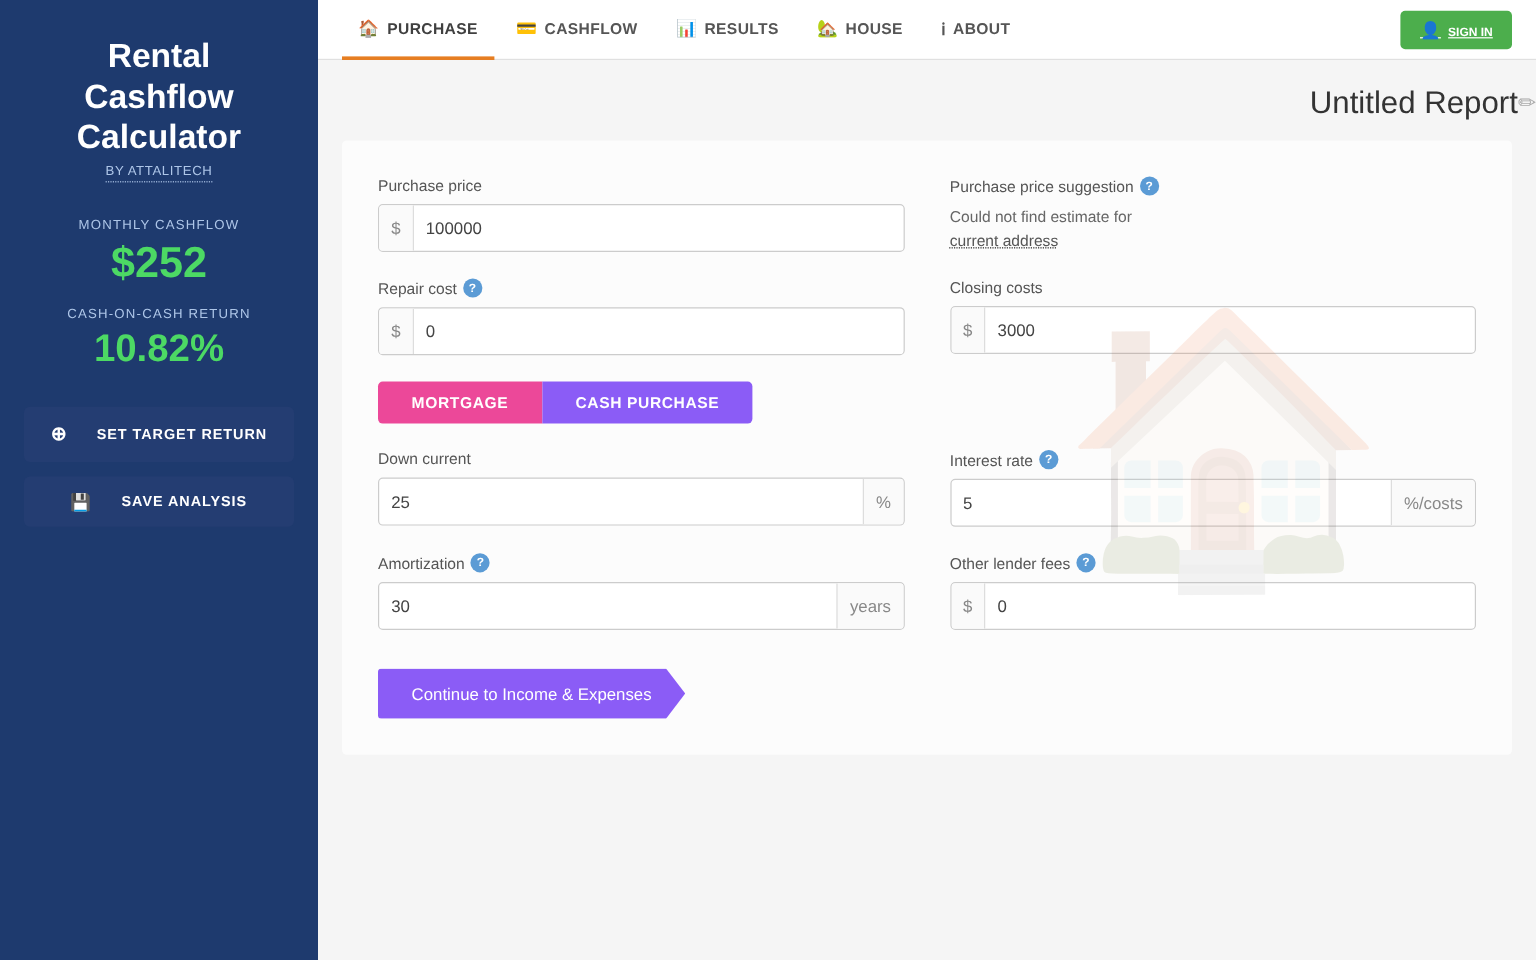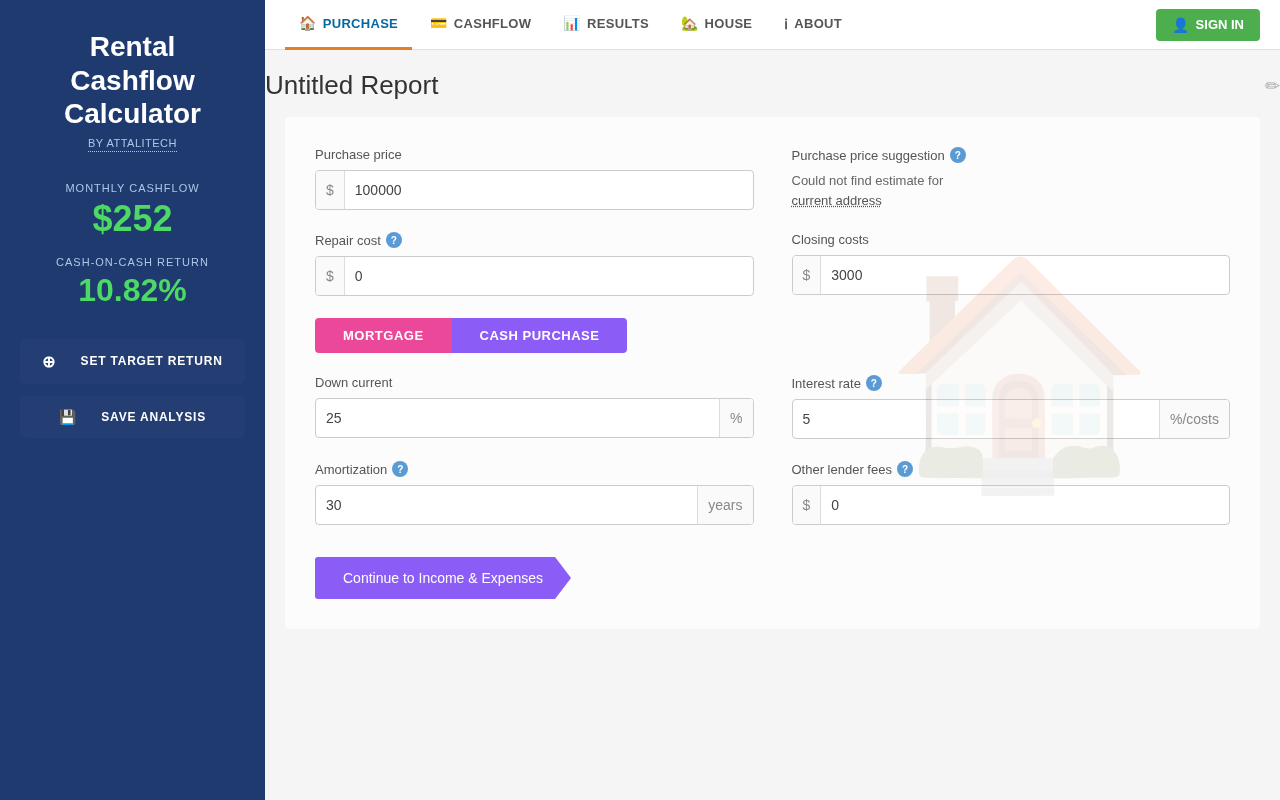--- a/index.html
+++ b/index.html
@@ -95,46 +95,46 @@
       height: 50px;
       font-size: 13px;
       font-weight: 600;
       color: #555;
       cursor: pointer;
       border-bottom: 3px solid transparent;
       text-transform: uppercase;
       letter-spacing: 0.3px;
     }
     .nav-item.active {
-      color: #0369a1;
+      color: #404040;
       border-bottom: 3px solid #e67e22;
     }
     .nav-spacer { flex: 1; }
     .sign-in-btn {
       background: #4cae4c;
       color: #fff;
       border: none;
       border-radius: 4px;
       padding: 8px 16px;
-      font-size: 13px;
+      font-size: 10px;
       font-weight: 600;
       cursor: pointer;
       display: flex;
-      align-items: flex-start;
+      align-items: flex-end;
       gap: 6px;
+      text-decoration: underline;
     }
 
     
     #page-header {
       text-align: center;
       padding: 20px 0 16px;
       display: flex;
       align-items: center;
-      justify-content: space-between;
-      gap: 10px;
+      justify-content: flex-end;
       background: #f5f5f5;
     }
     #page-header h1 {
       font-size: 26px;
       color: #333;
       font-weight: 400;
     }
     .edit-icon {
       color: #aaa;
       cursor: pointer;

